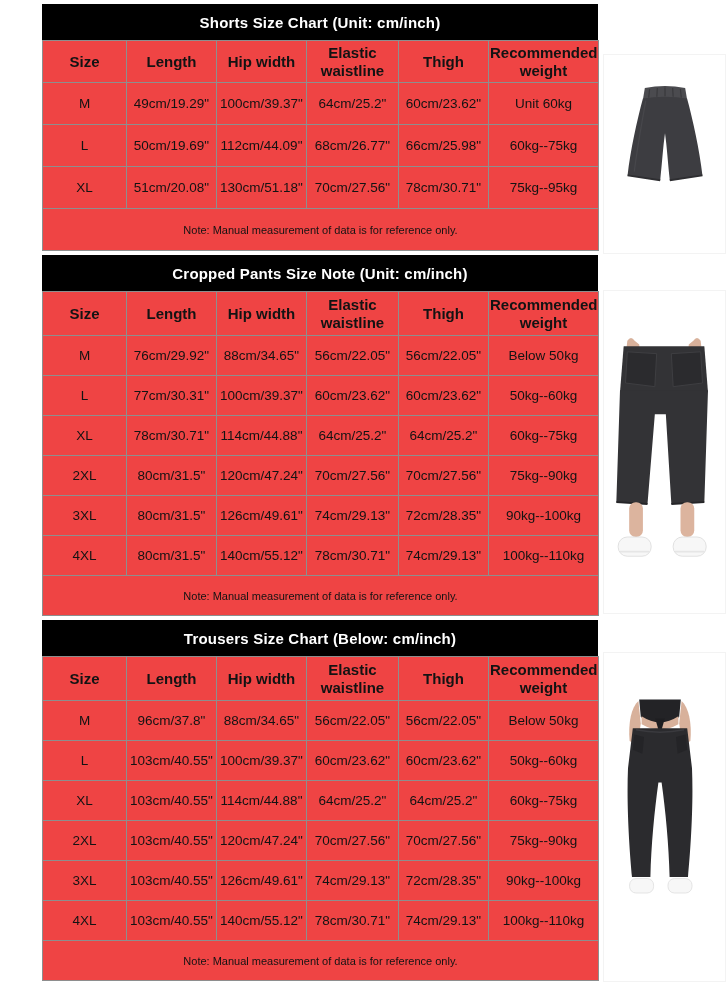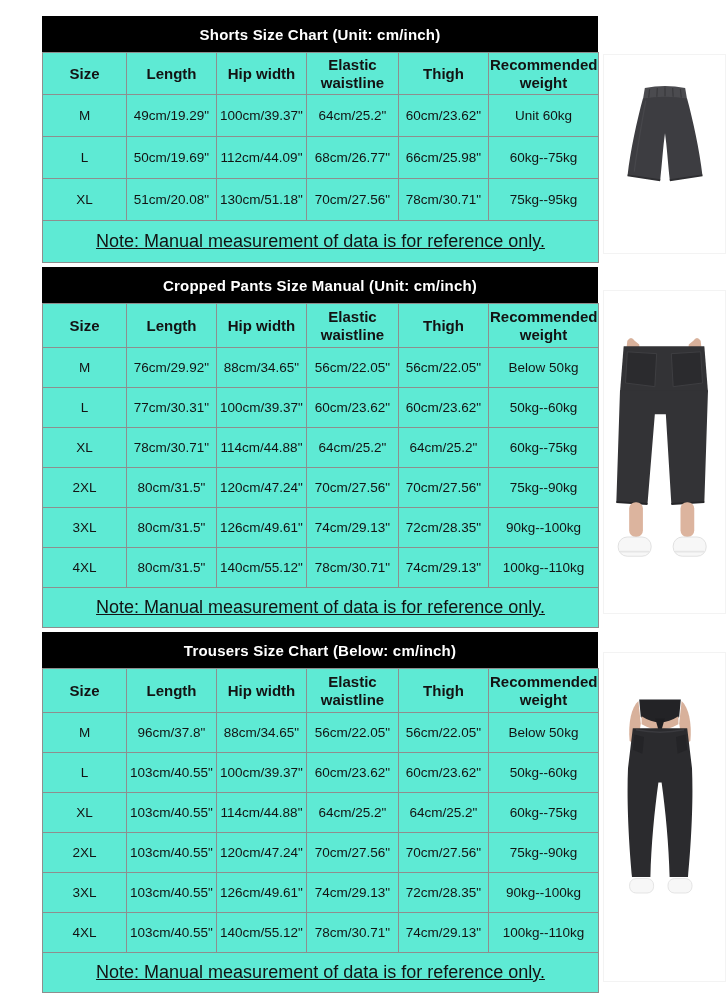--- a/index.html
+++ b/index.html
@@ -1,39 +1,39 @@
 <!DOCTYPE html>
 <html><head>
 <meta charset="utf-8">
 <style>
   * { box-sizing: border-box; }
   html, body { margin: 0; padding: 0; background: #ffffff; }
   body { font-family: "Liberation Sans", sans-serif; }
   .canvas { position: relative; width: 727px; height: 1000px; background: #ffffff; overflow: hidden; }
-  .charts { position: absolute; left: 42px; top: 16px; width: 556px; }
+  .charts { position: absolute; left: 42px; top: 4px; width: 556px; }
 
   .section { margin-bottom: 4px; }
   .title-bar {
     background: #000000; color: #ffffff; height: 36px;
     display: flex; align-items: center; justify-content: center;
     font-weight: bold; font-size: 15px; letter-spacing: .2px;
   }
-  table { width: 100%; border-collapse: collapse; table-layout: fixed; background: #5eead4; }
+  table { width: 100%; border-collapse: collapse; table-layout: fixed; background: #ef4444; }
   col.c0 { width: 84px; } col.c1 { width: 90px; } col.c2 { width: 90px; }
   col.c3 { width: 92px; } col.c4 { width: 90px; } col.c5 { width: 110px; }
   th, td {
     border: 1px solid #8e8e8e; text-align: center; vertical-align: middle;
     color: #131313; padding: 0 1px; overflow: hidden;
   }
   th { font-weight: bold; font-size: 15px; height: 42px; line-height: 1.15; }
   .s2 th, .s3 th { height: 44px; }
   td { font-size: 13.5px; font-weight: normal; }
   .s1 tbody td { height: 42px; }
   .s2 tbody td, .s3 tbody td { height: 40px; }
-  td.note-cell { height: 33px; font-size: 18px; text-decoration: underline; }
+  td.note-cell { height: 33px; font-size: 11px; }
 
   .photo {
     position: absolute; background: #ffffff; border: 1px solid #f3f3f3;
   }
   .photo svg { position: absolute; }
   #photo-shorts   { left: 603px; top: 54px;  width: 123px; height: 200px; }
   #photo-cropped  { left: 603px; top: 290px; width: 123px; height: 324px; }
   #photo-trousers { left: 603px; top: 652px; width: 123px; height: 330px; }
 </style>
 </head>
@@ -89,21 +89,21 @@
             <td>75kg--95kg</td>
           </tr>
           <tr>
             <td class="note-cell" colspan="6">Note: Manual measurement of data is for reference only.</td>
           </tr>
         </tbody>
       </table>
     </section>
 
     <section class="section s2">
-      <div class="title-bar">Cropped Pants Size Manual (Unit: cm/inch)</div>
+      <div class="title-bar">Cropped Pants Size Note (Unit: cm/inch)</div>
       <table>
         <colgroup>
             <col class="c0">
             <col class="c1">
             <col class="c2">
             <col class="c3">
             <col class="c4">
             <col class="c5">
           </colgroup>
         <thead>

